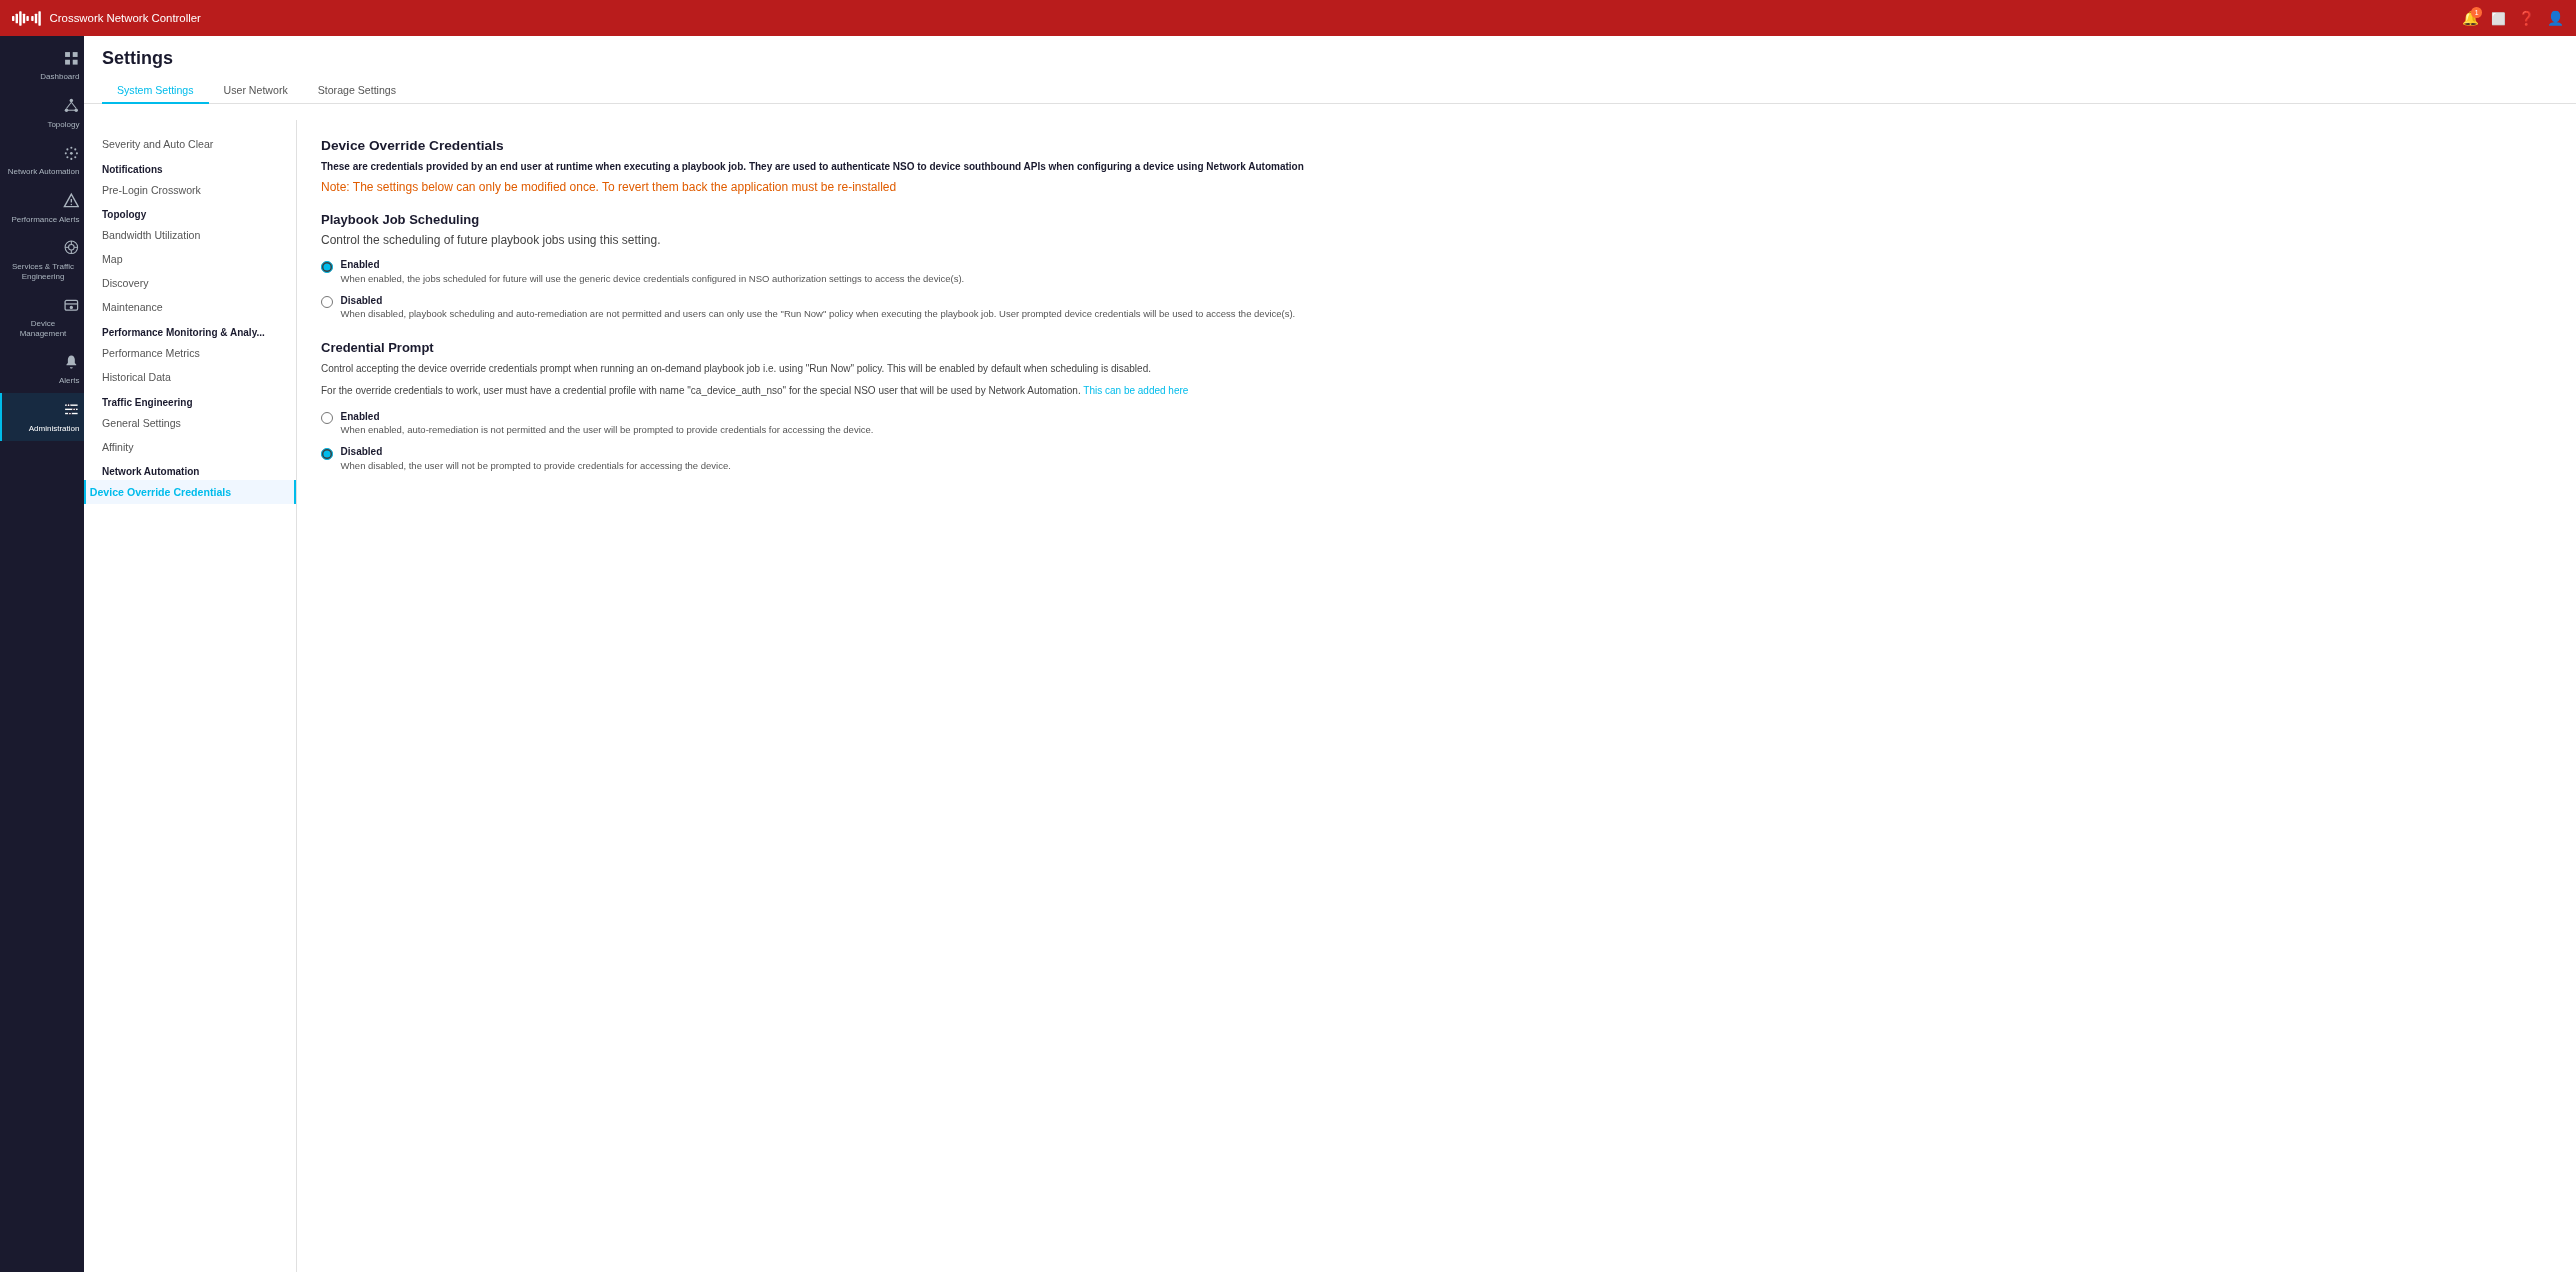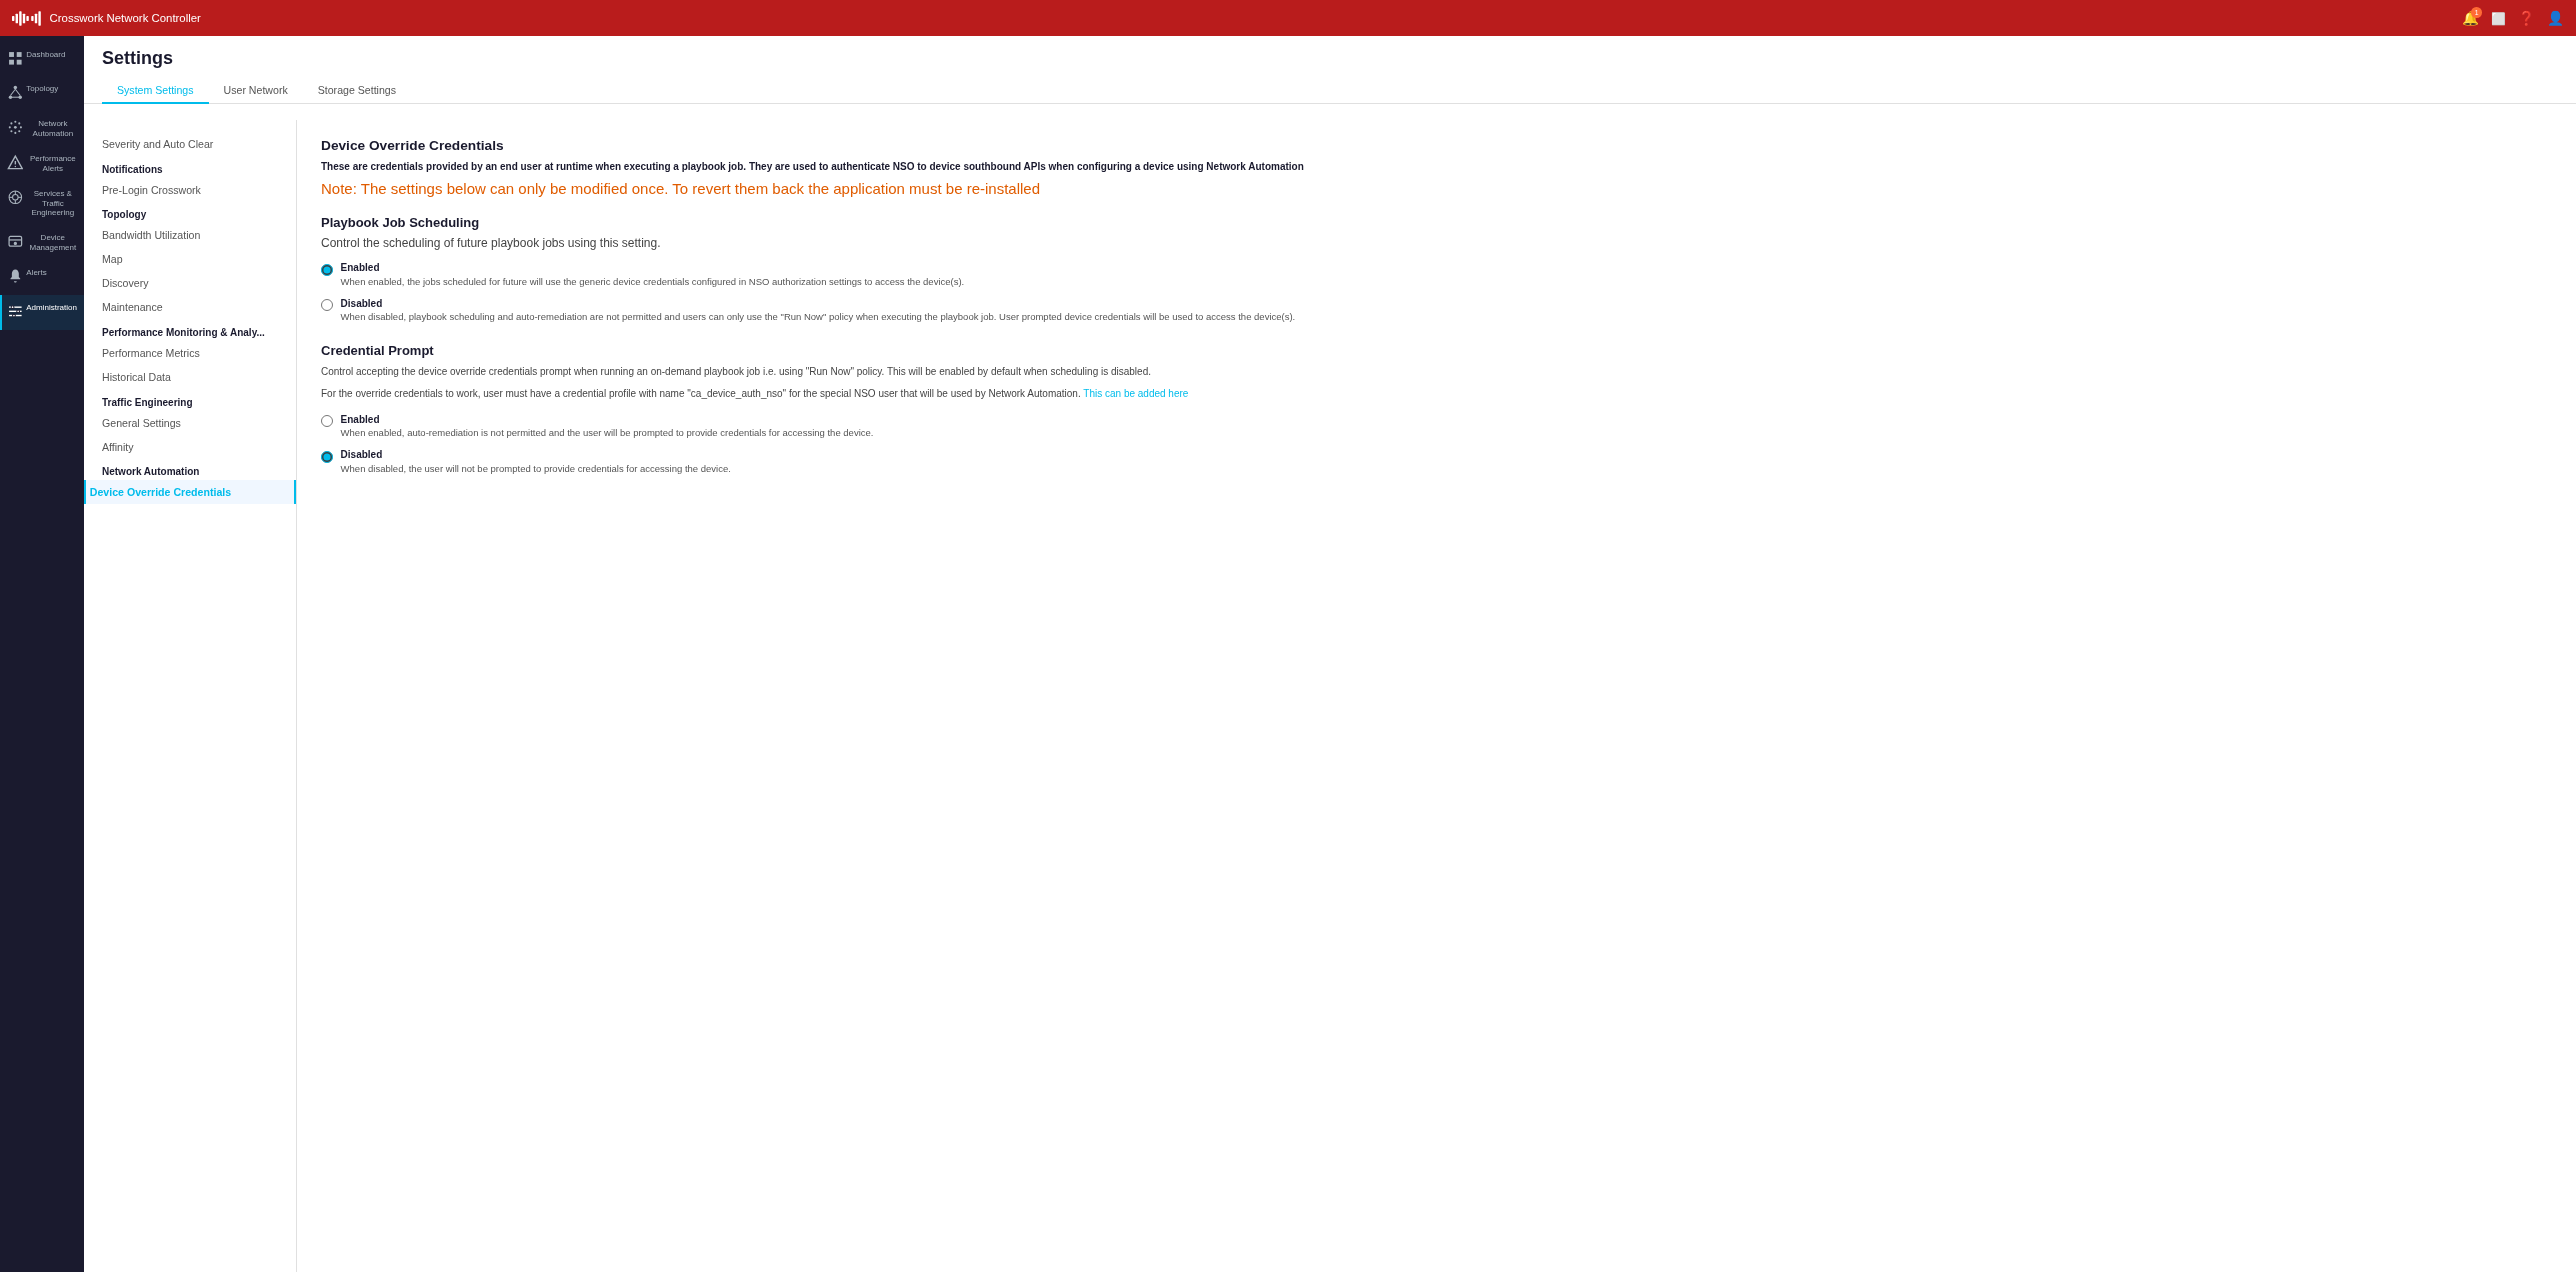--- a/index.html
+++ b/index.html
@@ -34,22 +34,22 @@
       color: white;
       display: flex;
       flex-direction: column;
       align-items: center;
       padding: 6px 0;
       flex-shrink: 0;
       overflow-y: auto;
     }
     .sidebar-item {
       display: flex;
-      flex-direction: row;
-      align-items: flex-start;
+      flex-direction: column;
+      align-items: flex-end;
       padding: 7.6px 4.6px;
       cursor: pointer;
       width: 100%;
       text-align: center;
       border-left: 2.3px solid transparent;
       color: #aab4be;
       font-size: 8.4px;
       gap: 3px;
     }
     .sidebar-item.active { border-left-color: #00bceb; color: white; background: rgba(0,188,235,0.1); }
@@ -129,21 +129,21 @@
       position: relative;
     }
 
     
     .right-panel::-webkit-scrollbar { width: 6px; }
     .right-panel::-webkit-scrollbar-track { background: #f1f1f1; }
     .right-panel::-webkit-scrollbar-thumb { background: #c1c1c1; border-radius: 3px; }
 
     .section-title { font-size: 13.7px; font-weight: 700; color: #1a1a2e; margin-bottom: 6px; }
     .section-desc { font-size: 10px; color: #1a1a2e; font-weight: 600; margin-bottom: 6px; line-height: 1.5; }
-    .note-text { color: #e05c00; font-size: 15px; margin-bottom: 15px; }
+    .note-text { color: #e05c00; font-size: 12px; margin-bottom: 15px; }
 
     .sub-section-title { font-size: 13px; font-weight: 700; color: #1a1a2e; margin-top: 18px; margin-bottom: 6px; }
     .sub-section-desc { font-size: 12px; color: #444; margin-bottom: 12px; }
 
     .radio-group { margin-bottom: 12px; }
     .radio-option { display: flex; align-items: flex-start; gap: 7.6px; margin-bottom: 9px; }
     .radio-option input[type="radio"] { margin-top: 1.5px; accent-color: #00bceb; width: 12px; height: 12px; flex-shrink: 0; }
     .radio-label { font-size: 10px; }
     .radio-label-title { font-weight: 600; color: #1a1a2e; display: block; margin-bottom: 1.5px; }
     .radio-label-desc { color: #555; font-size: 9.5px; line-height: 1.5; }

